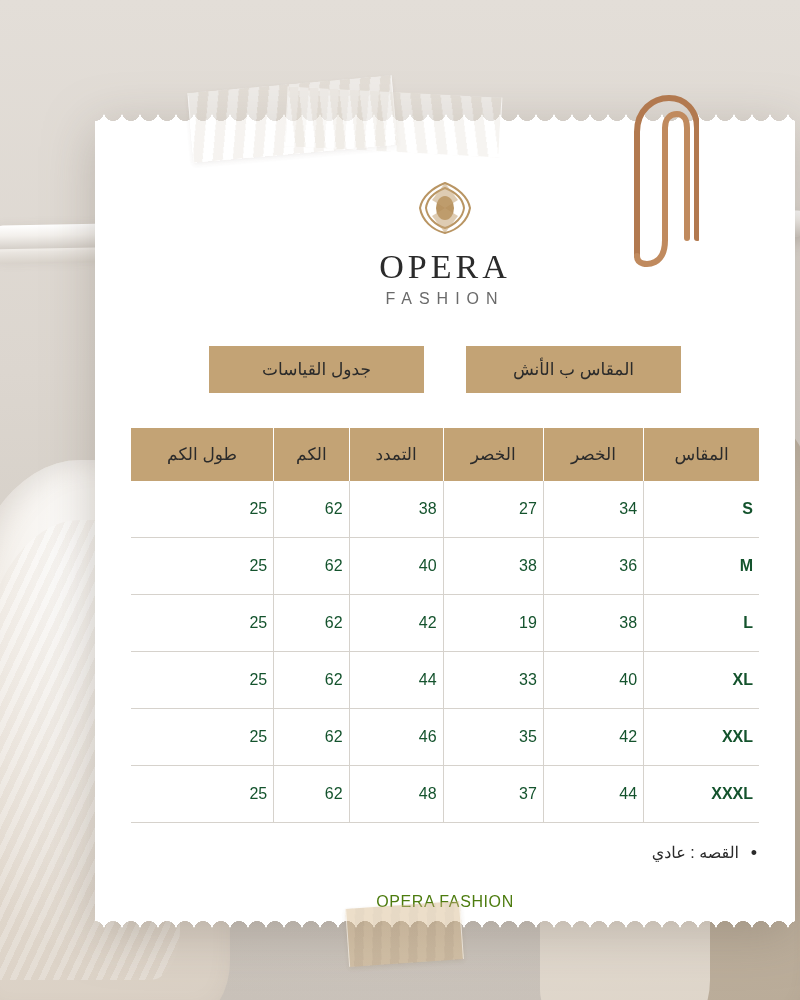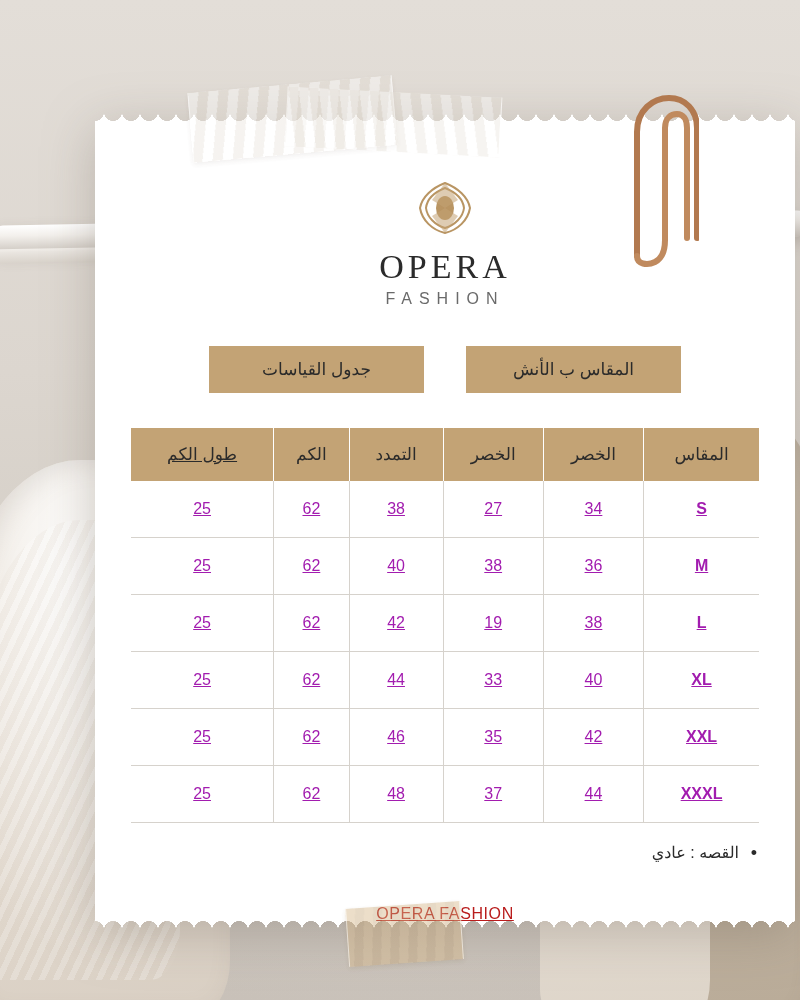--- a/index.html
+++ b/index.html
@@ -216,30 +216,29 @@
   table.size-table th {
     background: #c3a375;
     color: #2b2b2b;
     font-weight: 400;
     font-size: 17px;
     padding: 16px 6px;
     border: 1px solid #ffffff;
     border-bottom: none;
   }
   table.size-table th.first-col { border-right: none; }
-  table.size-table th.last-col { border-left: none; text-decoration: underline; }
+  table.size-table th.last-col { border-left: none; }
 
   table.size-table td {
-    text-align: center;
+    text-align: right;
     font-size: 16px;
-    color: #a21caf;
+    color: #14532d;
     padding: 19px 6px;
     border-bottom: 1px solid #d6d2cc;
     border-left: 1px solid #d6d2cc;
-    text-decoration: underline;
   }
   table.size-table td:last-child { border-left: none; }
   table.size-table td.size-label { font-weight: bold; font-size: 16px; }
   table.size-table tr:last-child td { border-bottom: 1px solid #d6d2cc; }
 
   
   .notes {
     direction: rtl;
     margin-top: 16px;
     padding-right: 2px;
@@ -252,25 +251,24 @@
   .notes li::before {
     content: "•";
     position: absolute;
     right: 0;
     top: -1px;
     font-size: 18px;
   }
 
   .footer-brand {
     text-align: center;
-    margin-top: 38px;
+    margin-top: 26px;
     font-size: 16px;
     letter-spacing: .6px;
-    color: #b91c1c;
-    text-decoration: underline;
+    color: #4d7c0f;
   }
 </style>
 </head>
 <body>
 
 <div class="bg">
   <div class="bg-wall"></div>
   <div class="bg-rail"></div>
   <div class="bg-rail-2"></div>
   <div class="bg-coat-left"></div>

